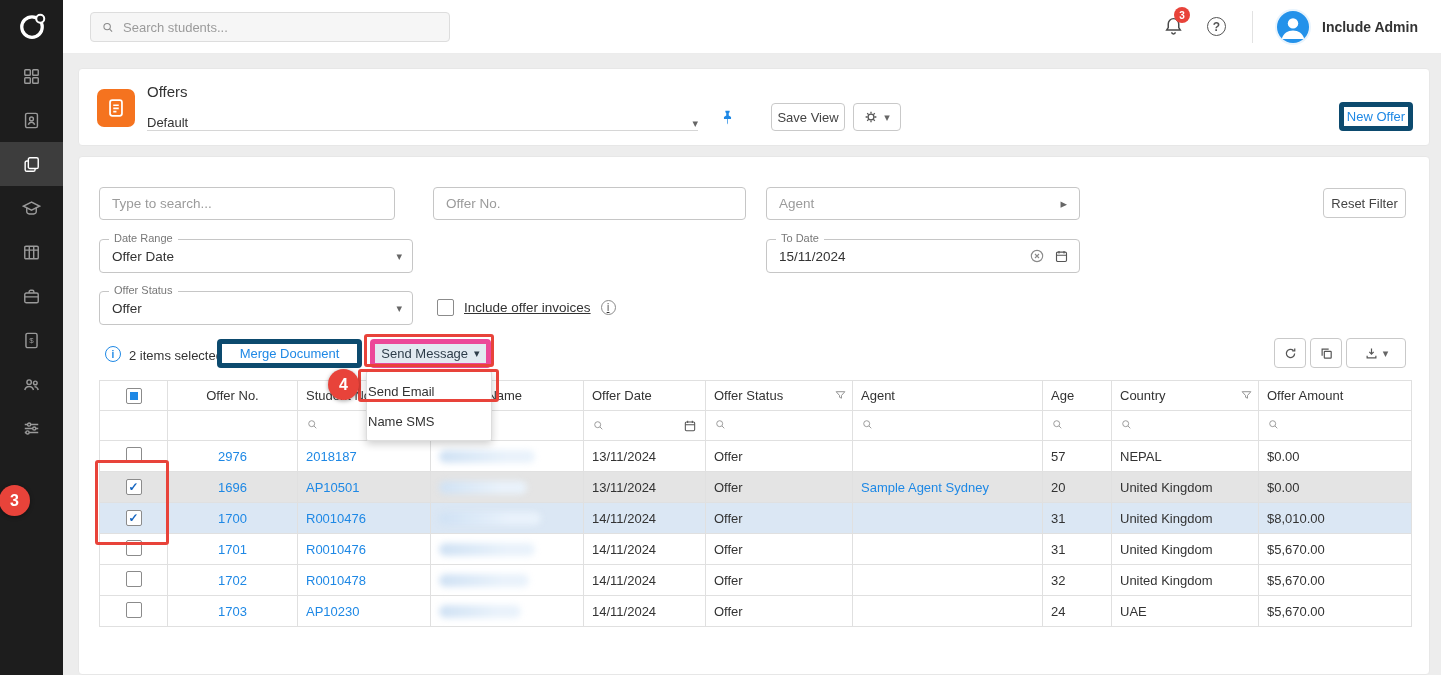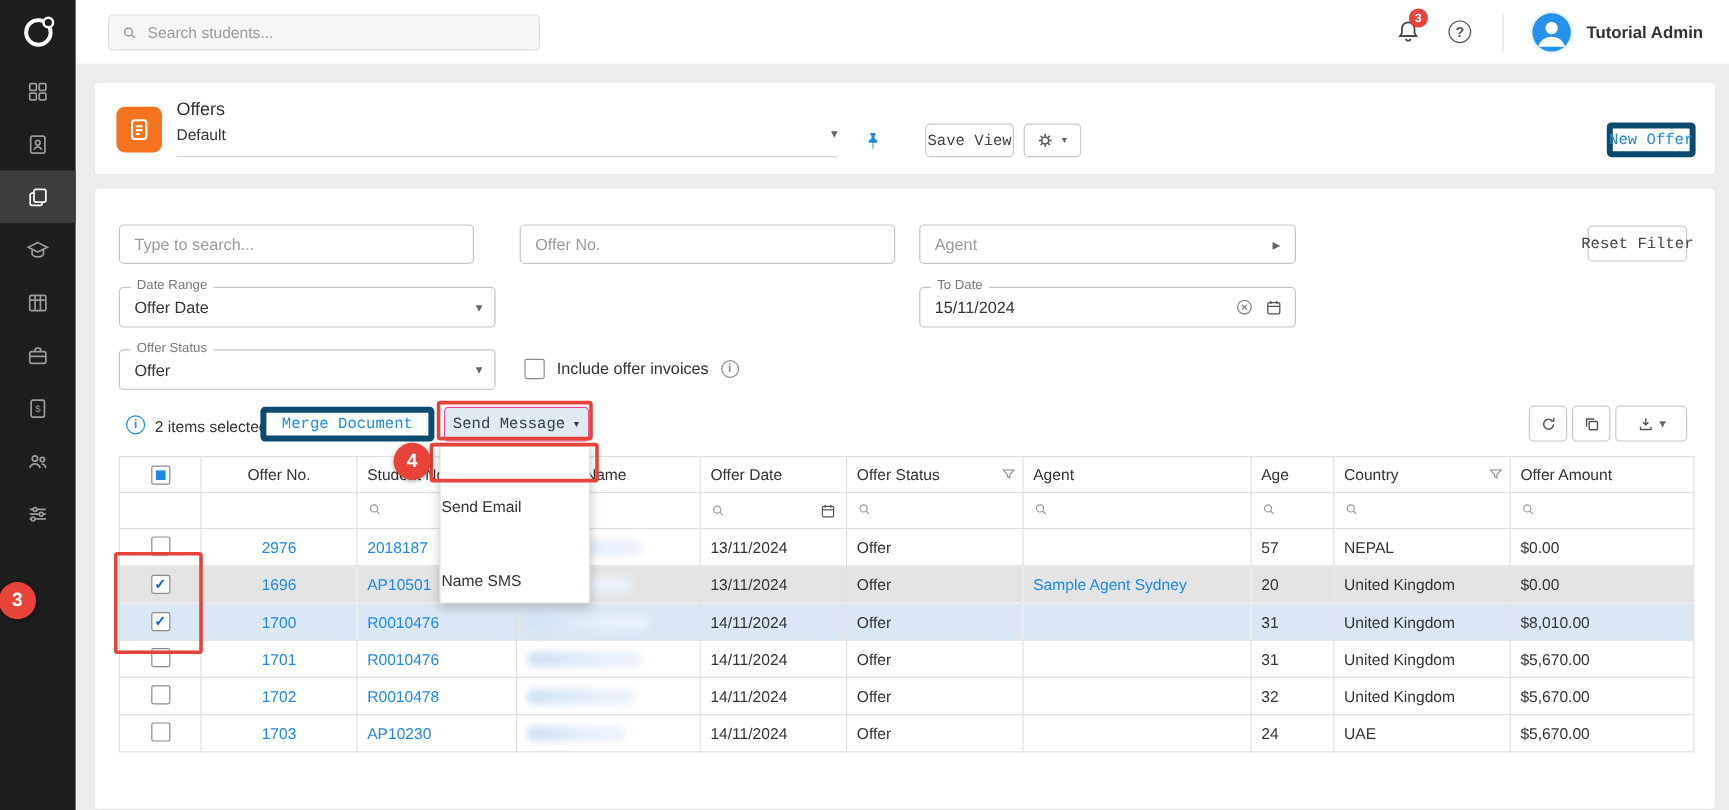--- a/index.html
+++ b/index.html
@@ -25,37 +25,37 @@
   .avatar { position:absolute; width:32px; height:32px; border-radius:50%; background:#2492ea; overflow:hidden; box-shadow:0 0 0 2px #e9f4fd; }
   .user-name { position:absolute; font-size:14px; font-weight:bold; color:#333; }
 
   
   .card { position:absolute; background:#fff; border:1px solid #e7e7e7; border-radius:4px; }
   .card1 { left:78px; top:68px; width:1352px; height:78px; }
   .card2 { left:78px; top:156px; width:1352px; height:519px; }
 
   .tile { position:absolute; left:18px; top:20px; width:38px; height:38px; border-radius:7px; background:#f5731f; display:flex; align-items:center; justify-content:center; }
   .page-title { position:absolute; left:68px; top:14px; font-size:15px; font-weight:normal; color:#333; }
-  .view-select { position:absolute; left:68px; top:36px; width:551px; height:26px; border-bottom:1px solid #d6d6d6; font-size:13px; color:#333; display:flex; align-items:flex-start; justify-content:space-between; cursor:pointer; }
+  .view-select { position:absolute; left:68px; top:36px; width:551px; height:26px; border-bottom:1px solid #d6d6d6; font-size:13px; color:#333; display:flex; align-items:flex-end; justify-content:space-between; cursor:pointer; }
   .caret { color:#666; font-size:11px; }
 
-  .btn { position:absolute; display:flex; align-items:center; justify-content:center; gap:6px; background:#fff; border-radius:4px; font-size:13px; cursor:pointer; white-space:nowrap;font-family:Liberation Mono, monospace; }
+  .btn { position:absolute; display:flex; align-items:center; justify-content:center; gap:6px; background:#fff; border-radius:4px; font-size:13px; cursor:pointer; white-space:nowrap; }
   .btn-plain { border:1px solid #c9c9c9; color:#444; }
   .btn-blue { border:5px solid #0c4a6e; color:#1e88e5; }
-  .btn-msg { border:1px solid #ec4899; background:#e2eaf1; color:#2e3d4a; }
+  .btn-msg { border:5px solid #ec4899; background:#e2eaf1; color:#2e3d4a; }
 
   
   .input-plain { position:absolute; height:33px; border:1px solid #c6c6c6; border-radius:4px; background:#fff; font-size:13.5px; color:#333; padding:0 12px; font-family:inherit; outline:none; }
   .fake-select { position:absolute; height:33px; border:1px solid #c6c6c6; border-radius:4px; background:#fff; display:flex; align-items:center; justify-content:space-between; padding:0 12px; font-size:13.5px; color:#9b9b9b; cursor:pointer; }
   .ffield { position:absolute; height:34px; border:1px solid #c6c6c6; border-radius:4px; background:#fff; }
   .flabel { position:absolute; top:-8px; left:9px; background:#fff; padding:0 5px; font-size:11px; color:#787878; }
   .fvalue { position:absolute; left:12px; top:0; height:100%; display:flex; align-items:center; font-size:13.5px; color:#333; }
   .ficons { position:absolute; right:10px; top:0; height:100%; display:flex; align-items:center; gap:9px; }
   .chk { width:17px; height:17px; border:1.5px solid #8b8b8b; border-radius:2px; background:#fff; display:inline-flex; align-items:center; justify-content:center; }
-  .include-row { position:absolute; display:flex; align-items:center; gap:10px; font-size:13.5px; color:#333; }
+  .include-row { position:absolute; display:flex; align-items:center; gap:10px; font-size:13.5px; color:#333;text-decoration:underline; }
   .info-i { width:15px; height:15px; border:1.4px solid #8a8a8a; border-radius:50%; color:#8a8a8a; font-size:10px; display:inline-flex; align-items:center; justify-content:center; font-weight:bold; }
   .info-i.blue { border-color:#1e88e5; color:#1e88e5; width:16px; height:16px; }
   .selected-text { position:absolute; font-size:13px; color:#333; }
 
   .icon-btn { position:absolute; height:30px; border:1px solid #c9c9c9; border-radius:4px; background:#fff; display:flex; align-items:center; justify-content:center; gap:4px; cursor:pointer; color:#555; }
 
   
   .grid { position:absolute; left:20px; top:223px; width:1312px; border-collapse:collapse; table-layout:fixed; font-size:13px; color:#333; background:#fff; }
   .grid th, .grid td { border:1px solid #e0e0e0; height:30px; padding:0 8px; text-align:left; font-weight:normal; white-space:nowrap; overflow:hidden; }
   .grid tbody td { height:31px; }
@@ -68,21 +68,21 @@
   tr.state-selected td { background:#e4e4e4; }
   tr.state-focused td { background:#dbe7f4; }
   .cb { width:16px; height:16px; border:1.5px solid #8b8b8b; border-radius:2px; background:#fff; display:inline-flex; align-items:center; justify-content:center; font-size:12px; color:#1565c0; font-weight:bold; line-height:1; cursor:pointer; }
   .cb .ind { width:8px; height:8px; background:#1e88e5; }
   .blob { display:block; height:13px; border-radius:7px; background:linear-gradient(90deg,#cfe1f4,#e9f2fb 70%); filter:blur(3px); }
   tr:nth-child(1) .blob{width:96px} tr:nth-child(2) .blob{width:88px} tr:nth-child(3) .blob{width:102px}
   tr:nth-child(4) .blob{width:96px} tr:nth-child(5) .blob{width:90px} tr:nth-child(6) .blob{width:82px}
 
   
   .menu { position:absolute; left:366px; top:371px; width:126px; background:#fff; border:1px solid #ddd; border-radius:2px; box-shadow:0 3px 9px rgba(0,0,0,.2); z-index:30; padding:4px 0; }
-  .menu-item { height:30px; display:flex; align-items:center; padding:0 1px; font-size:13px; color:#333; cursor:pointer;margin-top:31px; }
+  .menu-item { height:30px; display:flex; align-items:center; padding:0 1px; font-size:13px; color:#333; cursor:pointer; }
 
   
   .ann { pointer-events:none; }
   .ann-rect { position:absolute; border:3px solid #e8433a; border-radius:3px; z-index:40; }
   .ann-circle { position:absolute; width:31px; height:31px; border-radius:50%; background:#e8433a; color:#fff; font-weight:bold; font-size:16px; display:flex; align-items:center; justify-content:center; z-index:41; box-shadow:0 1px 4px rgba(0,0,0,.35); }
 </style>
 </head>
 <body>
 
 <aside class="abs sidebar">
@@ -175,21 +175,21 @@
   <div class="help-circle" style="left:1144px; top:17px; cursor:pointer;">
       <span>?</span>
     </div>
   <div class="tb-divider" style="left:1189px; top:11px;"></div>
   <div class="avatar" style="left:1214px; top:11px; cursor:pointer;">
     <svg width="32" height="32" viewBox="0 0 24 24">
         <circle cx="12" cy="9.3" r="3.9" fill="#fff"></circle>
         <path d="M3.5 21c1.3-4.2 4.6-6.3 8.5-6.3s7.2 2.1 8.5 6.3z" fill="#fff"></path>
       </svg>
   </div>
-  <div class="user-name" style="left:1259px; top:19px;">Tutorial Admin</div>
+  <div class="user-name" style="left:1259px; top:19px;">Include Admin</div>
 </header>
 
 <section class="card card1">
   <div class="tile">
     <svg width="22" height="22" viewBox="0 0 24 24" fill="none" stroke="#fff" stroke-width="1.9">
         <rect x="5.5" y="3.5" width="13" height="17" rx="2.5"></rect>
         <path d="M9 9h6M9 12.5h6M9 16h3.5"></path>
       </svg>
   </div>
   <div class="page-title">Offers</div>

